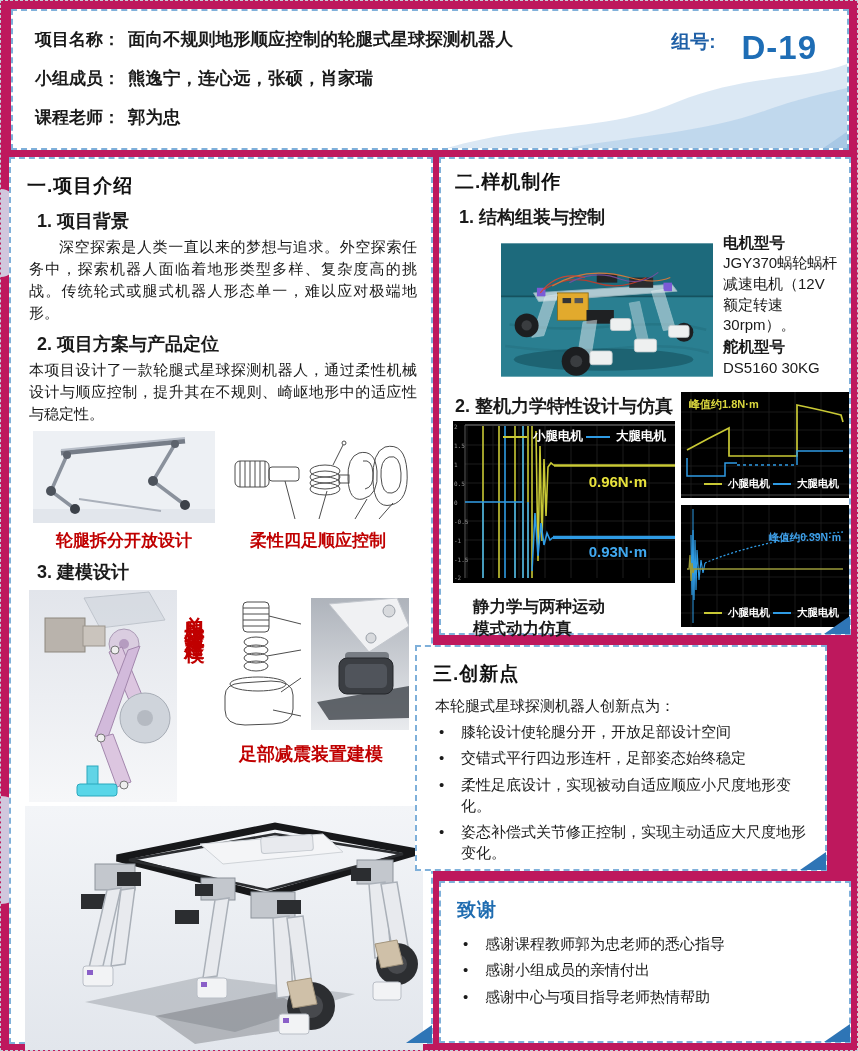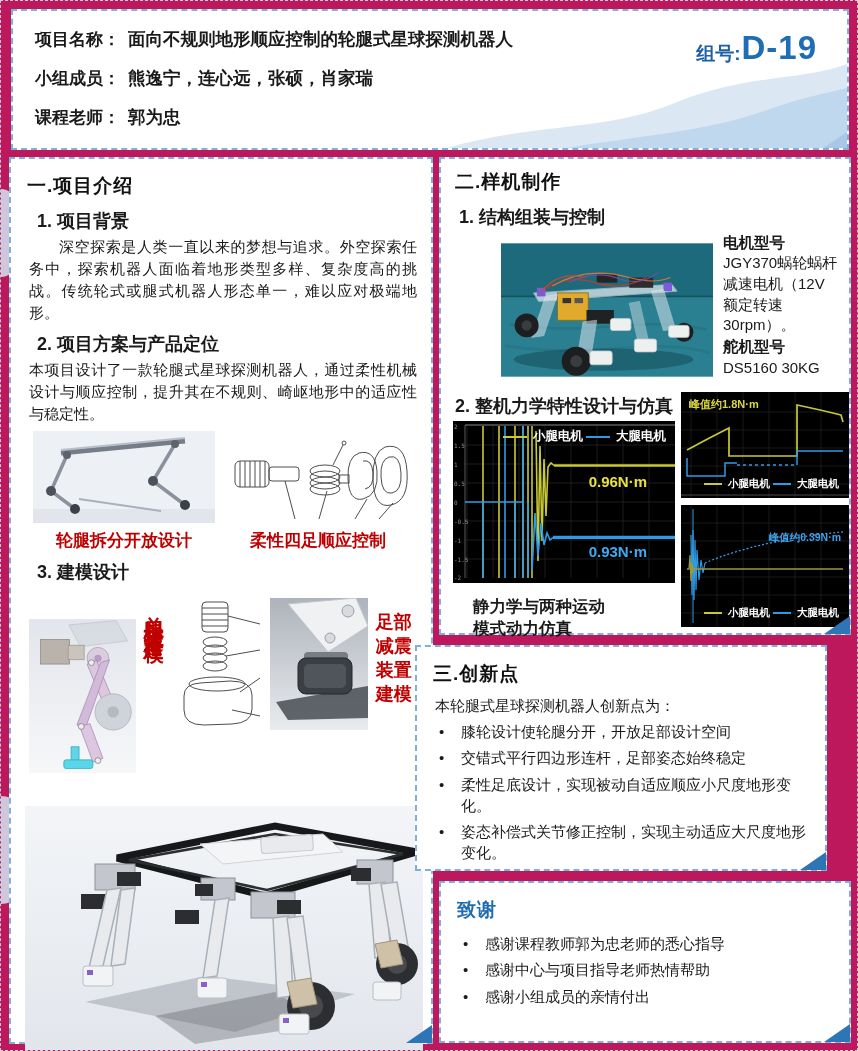--- a/index.html
+++ b/index.html
@@ -8,42 +8,42 @@
 
   .box { position:absolute; border:2px dashed #7fb0da; background:#fff; }
   .corner { position:absolute; right:-1px; bottom:-1px; width:0; height:0;
             border-left:26px solid transparent; border-bottom:18px solid #2e75b6; }
 
   
   .header-box { left:10px; top:8px; width:838px; height:141px; padding:16px 22px 0 22px; overflow:hidden; }
   .hrow { display:flex; align-items:baseline; gap:8px; margin-bottom:15px; position:relative; z-index:2; }
   .hlabel { font-size:17px; font-weight:700; white-space:nowrap; }
   .hvalue { font-size:17.5px; font-weight:700; }
-  .group { position:absolute; top:18px; right:30px; display:flex; align-items:flex-end; gap:1px; z-index:2; }
+  .group { position:absolute; top:18px; right:30px; display:flex; align-items:flex-start; gap:26px; z-index:2; }
   .group-label { font-size:19px; font-weight:700; color:#1e5fa6; }
   .group-num { font-size:33px; font-weight:700; color:#1e6db5; letter-spacing:1px; }
   .wave { position:absolute; right:0; bottom:0; z-index:1; }
 
   .margin-deco { position:absolute; left:0; background:#d5e6f3; opacity:.85; border-radius:0 60px 60px 0; z-index:0; }
   .deco-a { top:188px; width:14px; height:88px; }
   .deco-b { top:795px; width:24px; height:108px; }
 
   
   .left-box { left:8px; top:156px; width:424px; height:887px; padding:12px 12px 6px 14px; }
   h1.sec { font-size:19px; font-weight:700; color:#111; margin:2px 0 10px 2px; letter-spacing:1px; }
   h2.sub { font-size:18px; font-weight:700; margin:8px 0 3px 12px; }
   p.body { font-size:15px; line-height:1.47; text-align:justify; margin:0 2px 0 4px; }
   .indent { text-indent:2em; }
   .img-row { display:flex; gap:12px; align-items:flex-end; margin:6px 0 2px 8px; }
   figure { margin:0; }
   .red-cap { color:#c00000; font-weight:700; font-size:17px; text-align:center; margin-top:2px; }
   .model-row { display:flex; gap:8px; margin:6px 0 0 4px; align-items:flex-start; }
   .vtext { writing-mode:vertical-rl; text-orientation:upright; color:#c00000; font-weight:700;
            font-size:20px; letter-spacing:4px; line-height:1; margin-top:10px; }
-  .fd-col { display:flex; flex-direction:row; margin-top:8px; }
+  .fd-col { display:flex; flex-direction:column; margin-top:8px; }
   .fd-imgs { display:flex; gap:6px; }
   .fd-col .red-cap { font-size:18px; margin-top:12px; }
 
   
   .r1 { left:438px; top:156px; width:412px; height:478px; padding:8px 8px 6px 12px; }
   .r2 { left:414px; top:644px; width:412px; height:226px; padding:12px 14px; }
   .r3 { left:438px; top:880px; width:412px; height:162px; padding:12px 14px; }
   .proto-row { display:flex; gap:10px; margin:3px 0 2px 4px;padding-left:44px; }
   .motor-text { width:138px; font-size:15px; line-height:1.38; }
   .mlabel { display:block; font-weight:700; font-size:15.5px; }
@@ -515,19 +515,19 @@
       <li>柔性足底设计，实现被动自适应顺应小尺度地形变化。</li>
       <li>姿态补偿式关节修正控制，实现主动适应大尺度地形变化。</li>
     </ul>
     <div class="corner"></div>
   </section>
 
   <section class="box r3">
     <h1 class="sec blue">致谢</h1>
     <ul class="blist">
       <li>感谢课程教师郭为忠老师的悉心指导</li>
+      <li>感谢小组成员的亲情付出</li>
       <li>感谢中心与项目指导老师热情帮助</li>
-      <li>感谢小组成员的亲情付出</li>
     </ul>
     <div class="corner"></div>
   </section>
 
 </div>
 
 </body></html>

